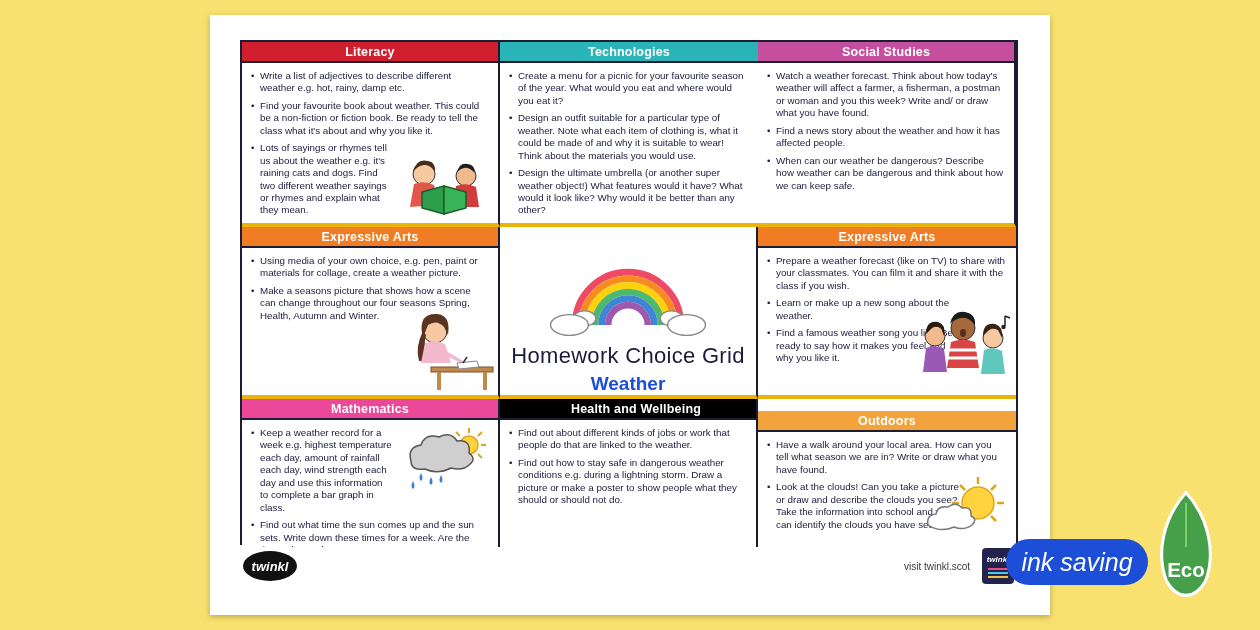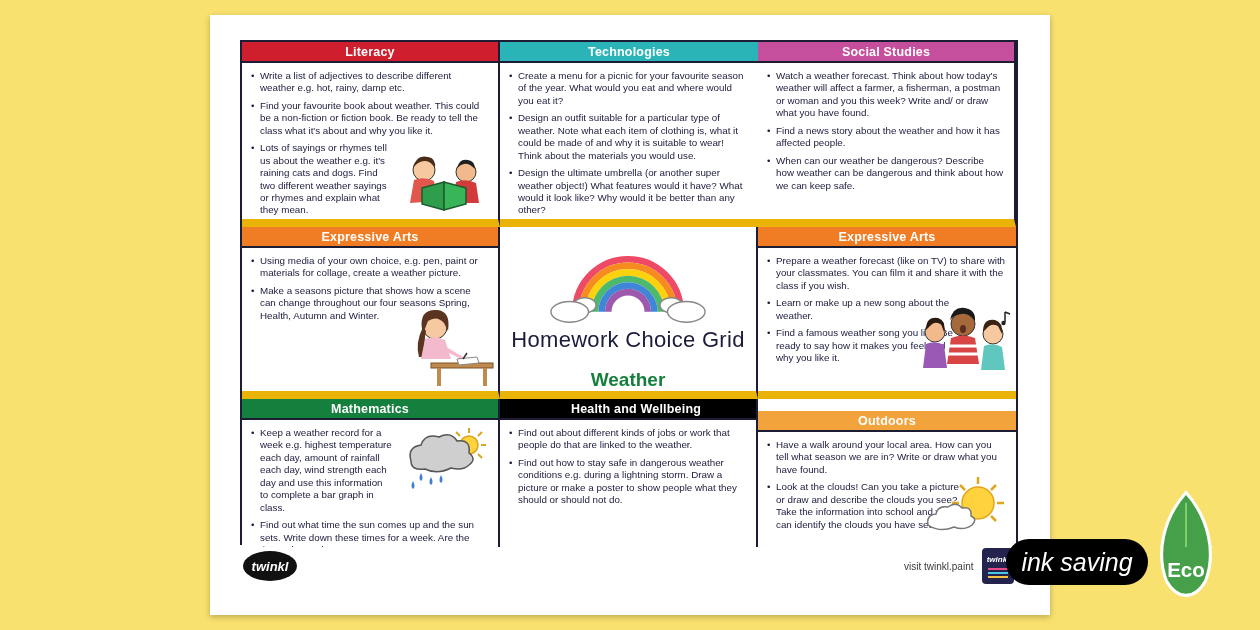--- a/index.html
+++ b/index.html
@@ -21,21 +21,21 @@
     width:778px; height:505px;
     display:grid;
     grid-template-columns:1fr 1fr 1fr;
     grid-template-rows:185px 172px 148px;
     border:2px solid #1c1c34;
     background:#fff;
   }
   .cell {
     position:relative;
     border-right:2px solid #1c1c34;
-    border-bottom:8px solid #eab308;
+    border-bottom:4px solid #eab308;
     overflow:hidden;
     background:#fff;
   }
   .cell.last-col { border-right:none; }
   .cell.last-row { border-bottom:none; }
   .cell-header {
     height:21px;
     display:flex; align-items:center; justify-content:center;
     color:#ffffff; font-weight:bold; font-size:12.5px;
     border-bottom:2px solid #1c1c34;
@@ -69,32 +69,32 @@
     display:flex; flex-direction:column;
     align-items:center; justify-content:flex-end;
     text-align:center;
     padding-top:4px;
   }
   .center-title1 {
     font-size:22px; color:#1b1b3c; margin-top:2px;
     font-weight:500; letter-spacing:0.3px;
   }
   .center-title2 {
-    font-size:19px; color:#15803d; font-weight:bold; margin-top:16px;
+    font-size:19px; color:#1d4ed8; font-weight:bold; margin-top:4px;
   }
   .footer-logo { position:absolute; left:242px; top:548px; }
   .footer-visit {
     position:absolute; left:904px; top:561px;
     font-size:10px; color:#3a3a3a;
   }
   .footer-badge { position:absolute; left:982px; top:548px; }
   .ink-saving {
     position:absolute; left:1006px; top:539px;
     width:142px; height:46px;
-    background:#000000;
+    background:#1d4ed8;
     border-radius:23px;
     display:flex; align-items:center; justify-content:center;
     color:#ffffff; font-size:25px; font-style:italic;
     z-index:5;
   }
   .eco-badge { position:absolute; left:1150px; top:490px; z-index:5; }
 </style>
 </head>
 <body>
 
@@ -197,21 +197,21 @@
         <path d="M13 42 Q22 38 31 43 L34 66 L10 66 Z" fill="#9a59b5"></path>
         <circle cx="80" cy="32" r="10" fill="#f6c9a0" stroke="#333" stroke-width="1"></circle>
         <path d="M70 30 Q70 16 82 18 Q90 20 89 32 L85 24 Q79 20 74 26 Z" fill="#3a2313"></path>
         <path d="M71 44 Q80 40 89 45 L92 68 L68 68 Z" fill="#5fc7bd"></path>
         <path d="M92 10 l0 10 M92 10 l5 2" stroke="#222" stroke-width="1.5" fill="none"></path>
         <circle cx="90.5" cy="21" r="2.2" fill="#222"></circle>
       </svg>
     </div>
 
     <div class="cell last-row">
-      <div class="cell-header" style="background: #15803d;">Mathematics</div>
+      <div class="cell-header" style="background: #ec4899;">Mathematics</div>
       <ul class="cell-body">
         <li class="mr95">Keep a weather record for a week e.g. highest temperature each day, amount of rainfall each day, wind strength each day and use this information to complete a bar graph in class.</li>
         <li>Find out what time the sun comes up and the sun sets. Write down these times for a week. Are the times always the same?</li>
       </ul>
       <svg class="illus illus-mathsun" width="100" height="68" viewBox="0 0 100 68">
         <g stroke="#d9a61e" stroke-width="2">
           <line x1="76" y1="8" x2="76" y2="3"></line>
           <line x1="64" y1="20" x2="59" y2="20"></line>
           <line x1="88" y1="20" x2="93" y2="20"></line>
           <line x1="67" y1="11" x2="63" y2="7"></line>
@@ -256,21 +256,21 @@
         <path d="M8 52 Q6 42 16 41 Q18 32 28 34 Q36 28 42 35 Q52 33 51 43 Q58 46 52 52 Q44 58 34 54 Q20 60 8 52Z" fill="#ffffff" stroke="#777" stroke-width="1.5"></path>
       </svg>
     </div>
 
   </div>
 
   <svg class="footer-logo" width="56" height="36" viewBox="0 0 56 36" style="position:absolute; left:32px; top:533px;">
     <ellipse cx="28" cy="18" rx="27" ry="15" fill="#111111"></ellipse>
     <text x="28" y="23" font-size="13" fill="#ffffff" text-anchor="middle" font-style="italic" font-weight="bold" font-family="Liberation Sans, sans-serif">twinkl</text>
   </svg>
-  <div class="footer-visit" style="position:absolute; left:694px; top:546px;">visit twinkl.paint</div>
+  <div class="footer-visit" style="position:absolute; left:694px; top:546px;">visit twinkl.scot</div>
   <svg class="footer-badge" width="32" height="36" viewBox="0 0 32 36" style="position:absolute; left:772px; top:533px;">
     <rect x="0" y="0" width="32" height="36" rx="4" fill="#23234d"></rect>
     <text x="16" y="14" font-size="8" fill="#ffffff" text-anchor="middle" font-style="italic" font-weight="bold" font-family="Liberation Sans, sans-serif">twinkl</text>
     <rect x="6" y="20" width="20" height="2" fill="#e84c88"></rect>
     <rect x="6" y="24" width="20" height="2" fill="#4cc3e8"></rect>
     <rect x="6" y="28" width="20" height="2" fill="#f5c142"></rect>
   </svg>
 </div>
 
 <div class="ink-saving">ink saving</div>

